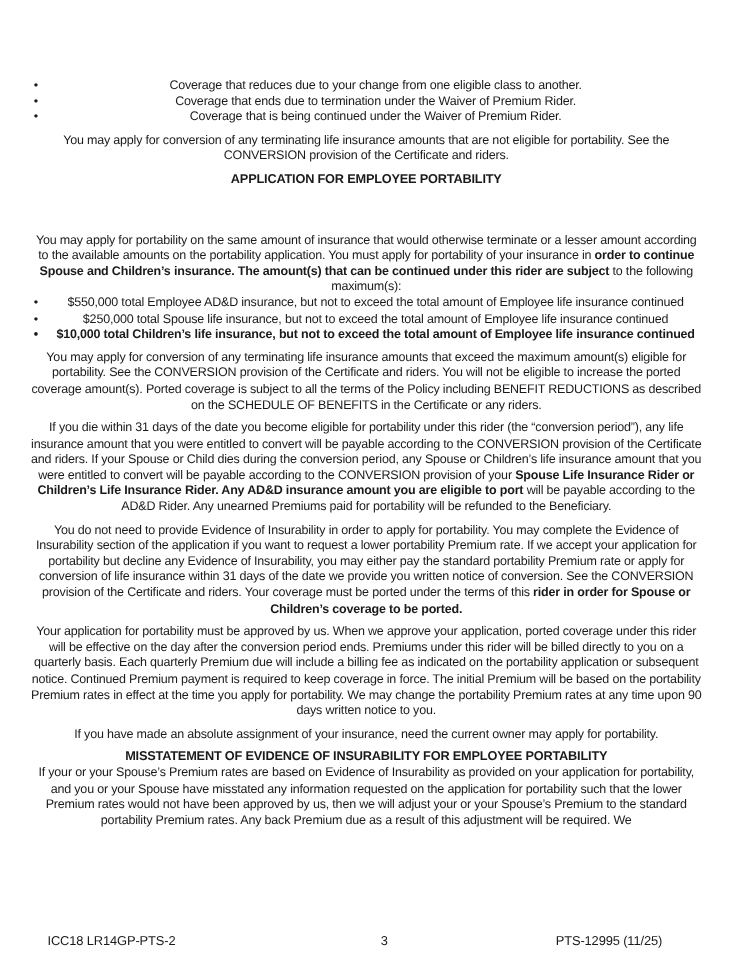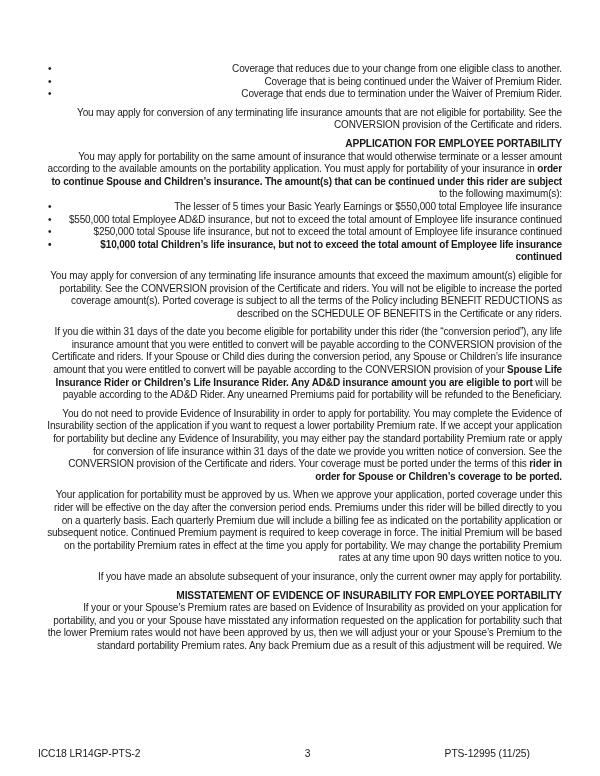--- a/index.html
+++ b/index.html
@@ -11,31 +11,32 @@
     height: 776px;
     background: #ffffff;
     position: relative;
     overflow: hidden;
     font-family: "Liberation Sans", sans-serif;
     color: #1a1a1a;
   }
   .page {
     position: absolute;
     inset: 0;
-    padding: 63px 38px 0 45px;
+    padding: 63px 38px 0 24px;
     font-size: 10px;
     line-height: 12.6px;
     letter-spacing: -0.15px;
-    text-align: right;
+    text-align: center;
   }
   .para {
     margin: 0 0 6px 0;
   }
   .para.tight {
     margin-bottom: 0;
+    margin-top: 36px;
   }
   h2.section-heading {
     font-size: 10.2px;
     line-height: 12.6px;
     font-weight: 700;
     margin: 5px 0 0 0;
   }
   ul.bullet-list {
     margin: 0 0 6px 0;
     padding: 0;
@@ -69,46 +70,45 @@
   .footer .center { text-align: center; }
   .footer .right  { text-align: center; }
 </style>
 </head>
 <body>
 
 <div class="page">
 
   <ul class="bullet-list">
     <li>Coverage that reduces due to your change from one eligible class to another.</li>
+    <li>Coverage that ends due to termination under the Waiver of Premium Rider.</li>
     <li>Coverage that is being continued under the Waiver of Premium Rider.</li>
-    <li>Coverage that ends due to termination under the Waiver of Premium Rider.</li>
   </ul>
 
   <p class="para">You may apply for conversion of any terminating life insurance amounts that are not eligible for portability.  See the CONVERSION provision of the Certificate and riders.</p>
 
   <h2 class="section-heading">APPLICATION FOR EMPLOYEE PORTABILITY</h2>
 
   <p class="para tight"><span>You may apply for portability on the same amount of insurance that would otherwise terminate or a lesser amount according to the available amounts on the portability application.  You must apply for portability of your insurance in </span><span class="bold">order to continue Spouse and Children’s insurance.  The amount(s) that can be continued under this rider are subject</span><span> to the following maximum(s):</span></p>
 
   <ul class="bullet-list">
-    <li>The lesser of 5 times your Basic Yearly Earnings or $550,000 total Employee life insurance</li>
     <li>$550,000 total Employee AD&amp;D insurance, but not to exceed the total amount of Employee life insurance continued</li>
     <li>$250,000 total Spouse life insurance, but not to exceed the total amount of Employee life insurance continued</li>
     <li class="bold">$10,000 total Children’s life insurance, but not to exceed the total amount of Employee life insurance continued</li>
   </ul>
 
   <p class="para">You may apply for conversion of any terminating life insurance amounts that exceed the maximum amount(s) eligible for portability.  See the CONVERSION provision of the Certificate and riders.  You will not be eligible to increase the ported coverage amount(s).  Ported coverage is subject to all the terms of the Policy including BENEFIT REDUCTIONS as described on the SCHEDULE OF BENEFITS in the Certificate or any riders.</p>
 
   <p class="para"><span>If you die within 31 days of the date you become eligible for portability under this rider (the “conversion period”), any life insurance amount that you were entitled to convert will be payable according to the CONVERSION provision of the Certificate and riders.  If your Spouse or Child dies during the conversion period, any Spouse or Children’s life insurance amount that you were entitled to convert will be payable according to the CONVERSION provision of your </span><span class="bold">Spouse Life Insurance Rider or Children’s Life Insurance Rider. Any AD&amp;D insurance amount you are eligible to port</span><span> will be payable according to the AD&amp;D Rider.  Any unearned Premiums paid for portability will be refunded to the Beneficiary.</span></p>
 
   <p class="para"><span>You do not need to provide Evidence of Insurability in order to apply for portability.  You may complete the Evidence of Insurability section of the application if you want to request a lower portability Premium rate.  If we accept your application for portability but decline any Evidence of Insurability, you may either pay the standard portability Premium rate or apply for conversion of life insurance within 31 days of the date we provide you written notice of conversion.  See the CONVERSION provision of the Certificate and riders.  Your coverage must be ported under the terms of this </span><span class="bold">rider in order for Spouse or Children’s coverage to be ported.</span><span></span></p>
 
   <p class="para">Your application for portability must be approved by us.  When we approve your application, ported coverage under this rider will be effective on the day after the conversion period ends.  Premiums under this rider will be billed directly to you on a quarterly basis.  Each quarterly Premium due will include a billing fee as indicated on the portability application or subsequent notice.  Continued Premium payment is required to keep coverage in force.  The initial Premium will be based on the portability Premium rates in effect at the time you apply for portability.  We may change the portability Premium rates at any time upon 90 days written notice to you.</p>
 
-  <p class="para">If you have made an absolute subsequent of your insurance, only the current owner may apply for portability.</p>
+  <p class="para">If you have made an absolute assignment of your insurance, need the current owner may apply for portability.</p>
 
   <h2 class="section-heading">MISSTATEMENT OF EVIDENCE OF INSURABILITY FOR EMPLOYEE PORTABILITY</h2>
 
   <p class="para">If your or your Spouse’s Premium rates are based on Evidence of Insurability as provided on your application for portability, and you or your Spouse have misstated any information requested on the application for portability such that the lower Premium rates would not have been approved by us, then we will adjust your or your Spouse’s Premium to the standard portability Premium rates.  Any back Premium due as a result of this adjustment will be required.  We</p>
 
 </div>
 
 <div class="footer">
   <span class="left">ICC18 LR14GP-PTS-2</span>
   <span class="center">3</span>

